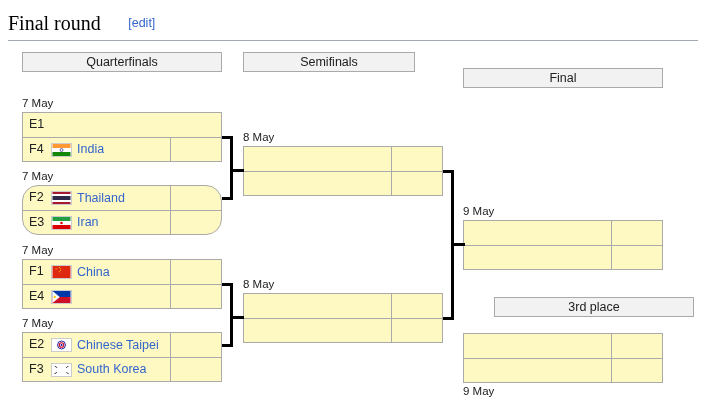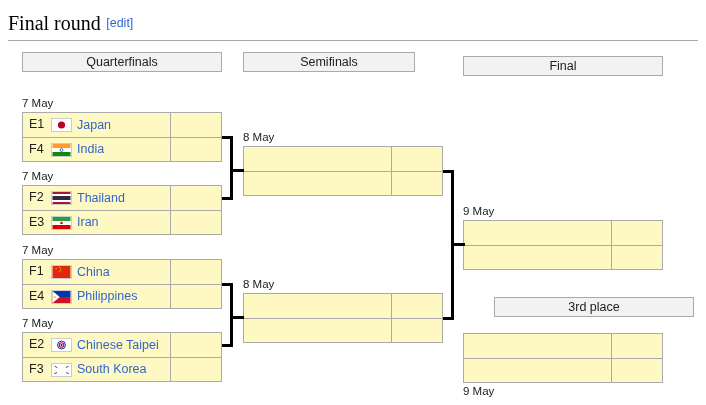--- a/index.html
+++ b/index.html
@@ -32,21 +32,21 @@
     font-weight: normal;
     color: #000000;
     display: inline-block;
     vertical-align: baseline;
   }
   .section-heading .edit-link {
     font-family: "Liberation Sans", sans-serif;
     font-size: 12.5px;
     color: #3366cc;
     display: inline-block;
-    margin-left: 1px;
+    margin-left: 23px;
     vertical-align: baseline;
     position: relative;
     top: -3px;
     cursor: pointer;
   }
   .heading-rule {
     position: absolute;
     left: 8px;
     top: 40px;
     width: 690px;
@@ -61,21 +61,21 @@
     box-sizing: border-box;
     border: 1px solid #aaaaaa;
     background: #f2f2f2;
     font-size: 12.5px;
     line-height: 18px;
     text-align: center;
     color: #202122;
   }
   #round-header-qf { left: 22px;  top: 52px; width: 200px; }
   #round-header-sf { left: 243px; top: 52px; width: 172px; }
-  #round-header-f  { left: 463px; top: 56px; width: 200px; }
+  #round-header-f  { left: 463px; top: 68px; width: 200px; }
 
   
   .date-label {
     position: absolute;
     font-size: 11.5px;
     line-height: 13px;
     color: #202122;
     white-space: nowrap;
   }
 
@@ -192,49 +192,40 @@
 <div class="date-label" style="left:22px; top:244px;">7 May</div>
 <div class="date-label" style="left:22px; top:317px;">7 May</div>
 <div class="date-label" style="left:243px; top:131px;">8 May</div>
 <div class="date-label" style="left:243px; top:278px;">8 May</div>
 <div class="date-label" style="left:463px; top:205px;">9 May</div>
 <div class="date-label" style="left:463px; top:385px;">9 May</div>
 
 <div class="match" style="left:22px; top:112px;">
   <div class="row">
     <div class="cell-seed">E1</div>
-    <div class="cell-team">
-      <span class="flag">
-        <svg viewBox="0 0 21 14">
-            <rect width="21" height="14" fill="#ffffff"></rect>
-            <circle cx="10.5" cy="7" r="4.2" fill="#bc002d"></circle>
-          </svg>
-      </span>
-      <span class="team-name">Japan</span>
-    </div>
     <div class="cell-score"></div>
   </div>
   <div class="row">
     <div class="cell-seed">F4</div>
     <div class="cell-team">
       <span class="flag">
         <svg viewBox="0 0 21 14">
             <rect width="21" height="4.67" fill="#ff9933"></rect>
             <rect y="4.67" width="21" height="4.66" fill="#ffffff"></rect>
             <rect y="9.33" width="21" height="4.67" fill="#138808"></rect>
             <circle cx="10.5" cy="7" r="1.7" fill="none" stroke="#000080" stroke-width="0.7"></circle>
           </svg>
       </span>
       <span class="team-name">India</span>
     </div>
     <div class="cell-score"></div>
   </div>
 </div>
 
-<div class="match" style="left:22px; top:185px;">
+<div class="match" style="left:22px; top:185px;border-radius:16px;">
   <div class="row">
     <div class="cell-seed">F2</div>
     <div class="cell-team">
       <span class="flag">
         <svg viewBox="0 0 21 14">
             <rect width="21" height="14" fill="#ffffff"></rect>
             <rect width="21" height="2.33" fill="#a51931"></rect>
             <rect y="11.67" width="21" height="2.33" fill="#a51931"></rect>
             <rect y="4.67" width="21" height="4.66" fill="#2d2a4a"></rect>
           </svg>
@@ -282,21 +273,20 @@
     <div class="cell-seed">E4</div>
     <div class="cell-team">
       <span class="flag">
         <svg viewBox="0 0 21 14">
             <rect width="21" height="7" fill="#0038a8"></rect>
             <rect y="7" width="21" height="7" fill="#ce1126"></rect>
             <polygon points="0,0 8.5,7 0,14" fill="#ffffff"></polygon>
             <circle cx="2.6" cy="7" r="1.4" fill="#fcd116"></circle>
           </svg>
       </span>
-      <span class="team-name">Philippines</span>
     </div>
     <div class="cell-score"></div>
   </div>
 </div>
 
 <div class="match" style="left:22px; top:332px;">
   <div class="row">
     <div class="cell-seed">E2</div>
     <div class="cell-team">
       <span class="flag">

